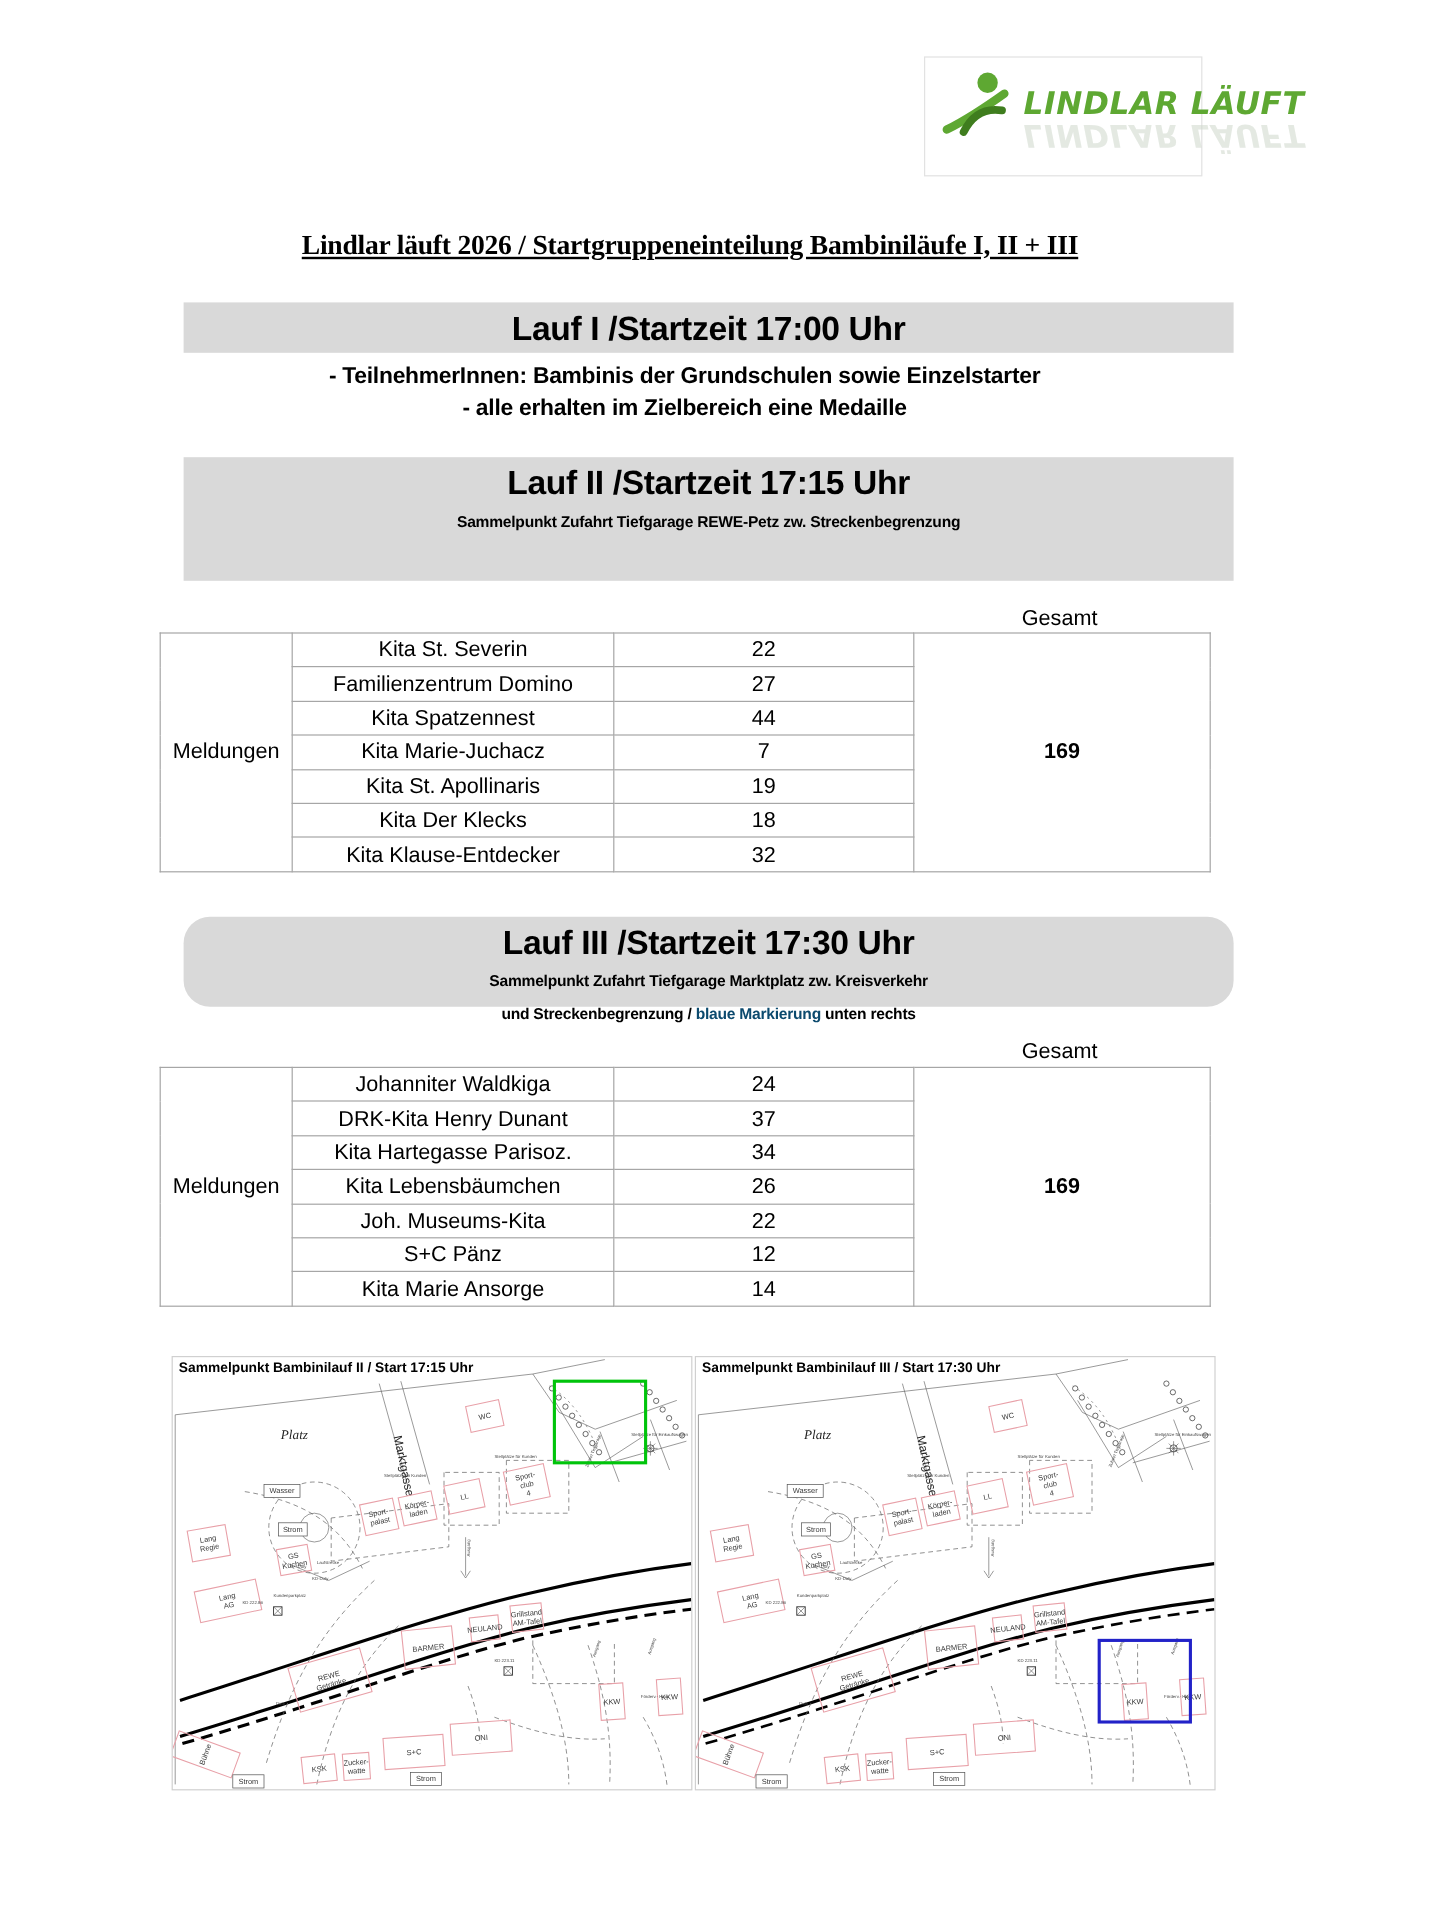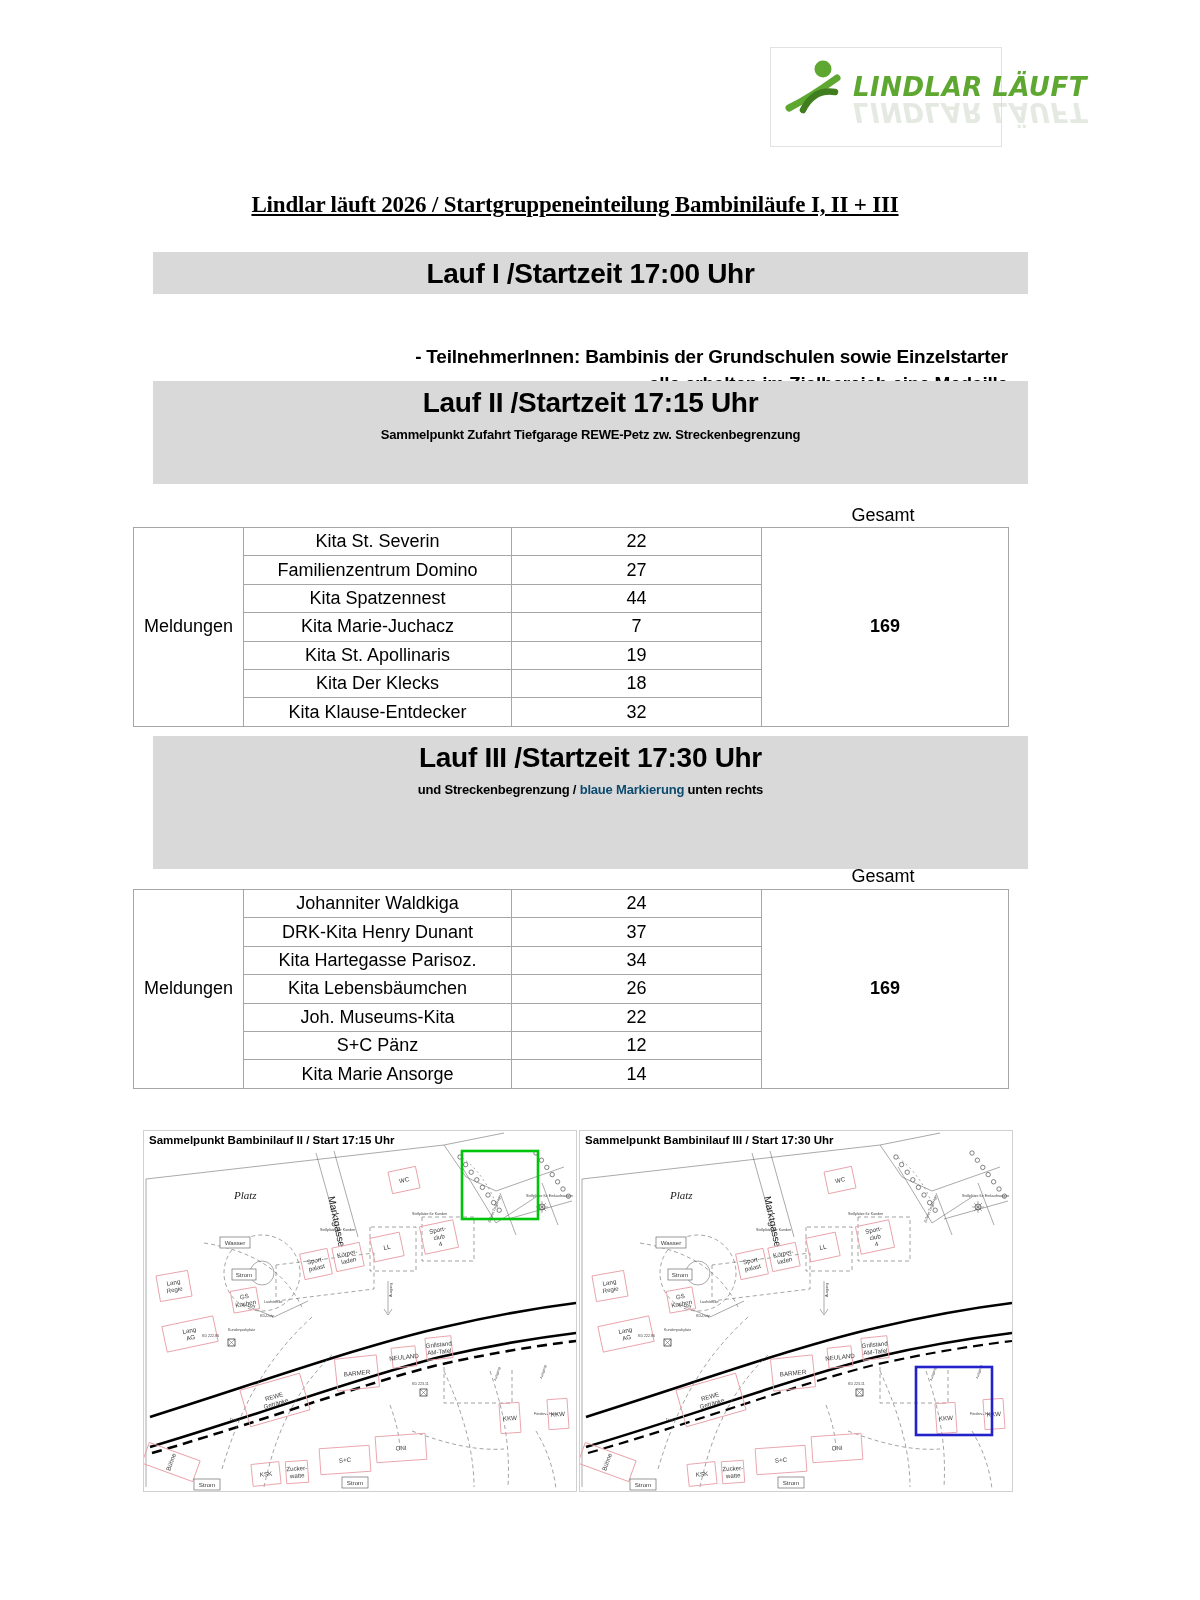--- a/index.html
+++ b/index.html
@@ -53,23 +53,23 @@
     background:#d9d9d9;
     text-align:center;
     font-family:"Liberation Sans Narrow","Liberation Sans",sans-serif;
     font-weight:bold;
     box-sizing:border-box;
     margin-left:20px;
   }
   .band .run-title{font-size:28px;line-height:36px;padding-top:4px;letter-spacing:-.3px;}
   .band .sub{font-size:13px;line-height:27px;letter-spacing:-.2px;}
   .white-note{
-    position:absolute;left:133px;width:875px;text-align:right;
+    position:absolute;left:133px;width:875px;text-align:center;
     font-family:"Liberation Sans Narrow","Liberation Sans",sans-serif;
-    font-weight:bold;font-size:19px;line-height:27px;letter-spacing:-.2px;margin-top:43px;
+    font-weight:bold;font-size:19px;line-height:27px;letter-spacing:-.2px;
   }
   .green{color:#17a84f;}
   .blue{color:#0c4a6e;}
 
   
   .gesamt-label{
     position:absolute;width:250px;text-align:center;
     font-size:18px;font-family:Liberation Sans, sans-serif;
   }
   table.mtab{
@@ -177,22 +177,23 @@
           <td class="c-name">Kita Der Klecks</td>
           <td class="c-num">18</td>
         </tr>
         <tr>
           <td class="c-name">Kita Klause-Entdecker</td>
           <td class="c-num">32</td>
         </tr>
       </tbody>
   </table>
 
-  <div class="band" id="band3" style="top:736px;height:133px;">
+  <div class="band" id="band3" style="top:764px;height:75px;border-radius:22px;">
     <div class="run-title">Lauf III /Startzeit 17:30 Uhr</div>
+    <div class="sub">Sammelpunkt Zufahrt Tiefgarage Marktplatz zw. Kreisverkehr</div>
     <div class="sub">
       <span>und Streckenbegrenzung / </span><span class="blue">blaue Markierung</span><span> unten rechts</span>
     </div>
   </div>
 
   <div class="gesamt-label" style="left:758px;top:866px;">Gesamt</div>
   <table class="mtab" id="tab3" style="top:889px;">
     <tbody id="tab3-body">
         <tr>
           <td class="c-mel" rowspan="7">Meldungen</td>

